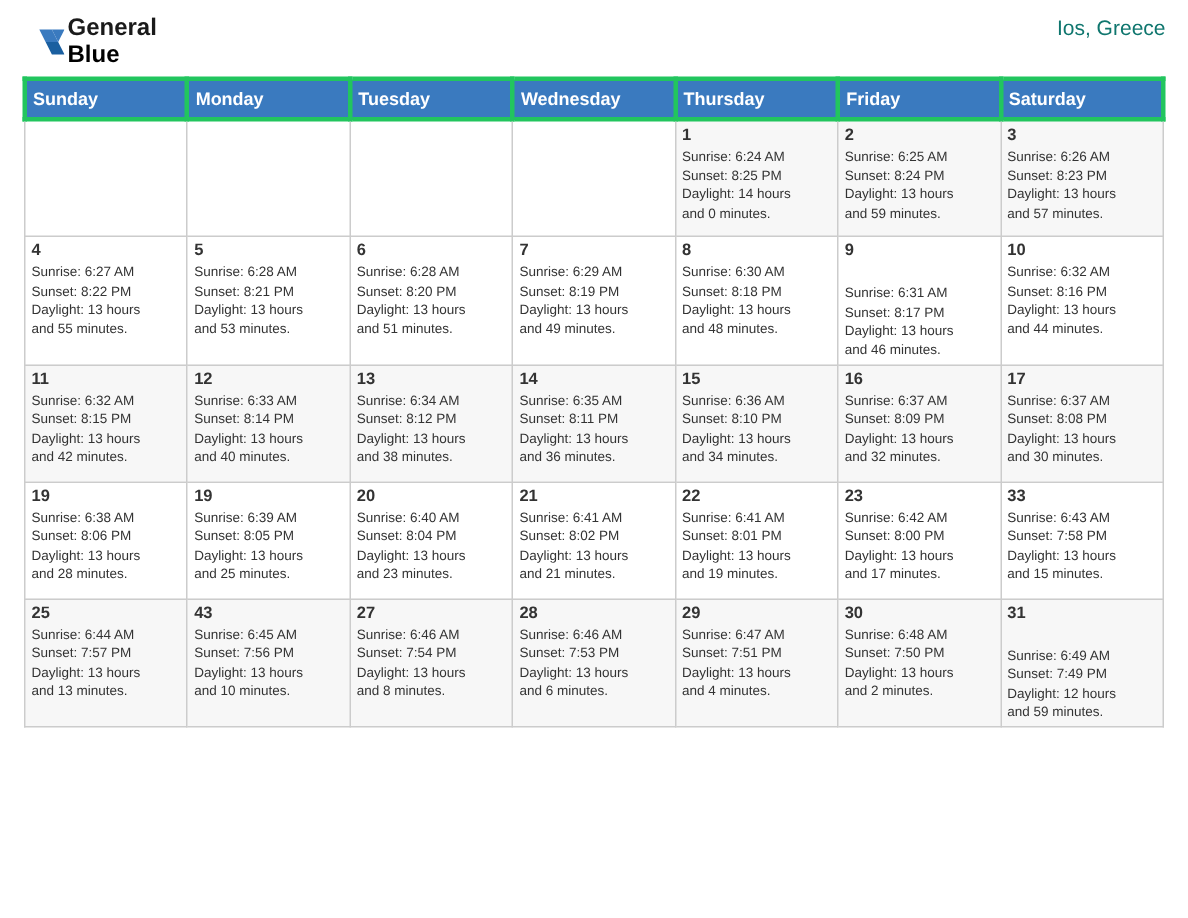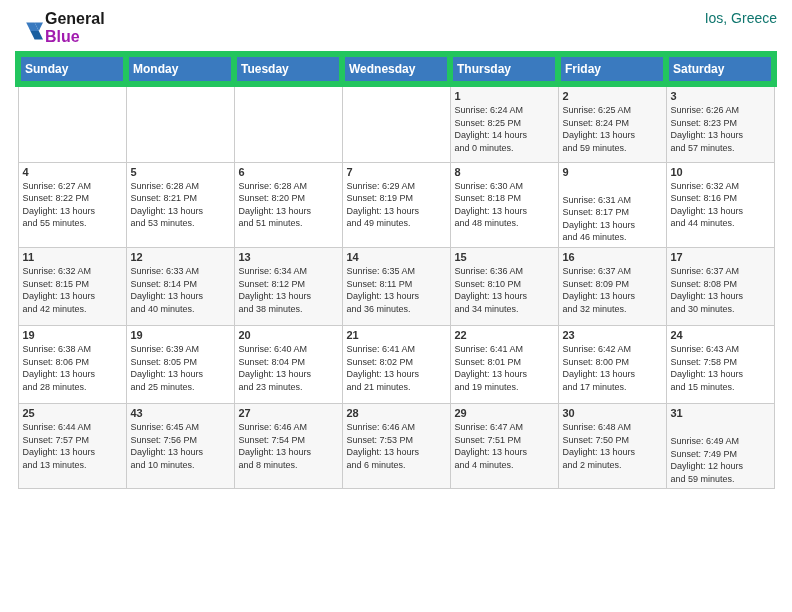--- a/index.html
+++ b/index.html
@@ -15,21 +15,21 @@
       padding: 10px 15px;
     }
     .header {
       display: flex;
       justify-content: space-between;
       align-items: flex-start;
       margin-bottom: 6px;
     }
     .logo {
       display: flex;
-      align-items: flex-end;
+      align-items: center;
     }
     .logo-icon {
       width: 28px;
       height: 28px;
       margin-right: 2px;
     }
     .title-block {
       text-align: right;
     }
     .month-year {
@@ -47,21 +47,21 @@
       border-collapse: collapse;
       table-layout: fixed;
     }
     thead tr th {
       background-color: #3a7abf;
       color: #fff;
       font-size: 12px;
       font-weight: bold;
       padding: 5px 4px;
       text-align: left;
-      border: 6px solid #22c55e;
+      border: 3px solid #22c55e;
     }
     tbody tr td {
       border: 1px solid #ccc;
       vertical-align: top;
       padding: 3px 4px;
       font-size: 9.5px;
       color: #333;
       height: 78px;
       background: #fff;
     }
@@ -92,21 +92,21 @@
     <div class="logo">
       <svg class="logo-icon" viewBox="0 0 40 40">
         <rect x="0" y="0" width="40" height="40" fill="white"></rect>
         <polygon points="28,8 40,8 34,20" fill="#3a7abf"></polygon>
         <polygon points="28,8 34,20 22,20 16,8" fill="#3a7abf"></polygon>
         <polygon points="34,20 40,32 28,32 22,20" fill="#1a5fa0"></polygon>
       </svg>
       <div>
         <div style="font-size:16px;font-weight:bold;line-height:1.1;">
           <span style="color:#1a1a1a;">General</span><br>
-          <span style="color:#a21caf;">Blue</span>
+          <span style="color:#000000;">Blue</span>
         </div>
       </div>
     </div>
     <div class="title-block">
       <div class="location">Ios, Greece</div>
     </div>
   </div>
 
   <table>
     <thead>
@@ -288,21 +288,21 @@
 and 19 minutes.</div>
           </td>
           <td>
             <span class="day-number">23</span>
             <div class="day-info" style="white-space: pre-line;">Sunrise: 6:42 AM
 Sunset: 8:00 PM
 Daylight: 13 hours
 and 17 minutes.</div>
           </td>
           <td>
-            <span class="day-number">24</span>
+            <span class="day-number">33</span>
             <div class="day-info" style="white-space: pre-line;">Sunrise: 6:43 AM
 Sunset: 7:58 PM
 Daylight: 13 hours
 and 15 minutes.</div>
           </td>
         </tr>
         <tr>
           <td>
             <span class="day-number">25</span>
             <div class="day-info" style="white-space: pre-line;">Sunrise: 6:44 AM

